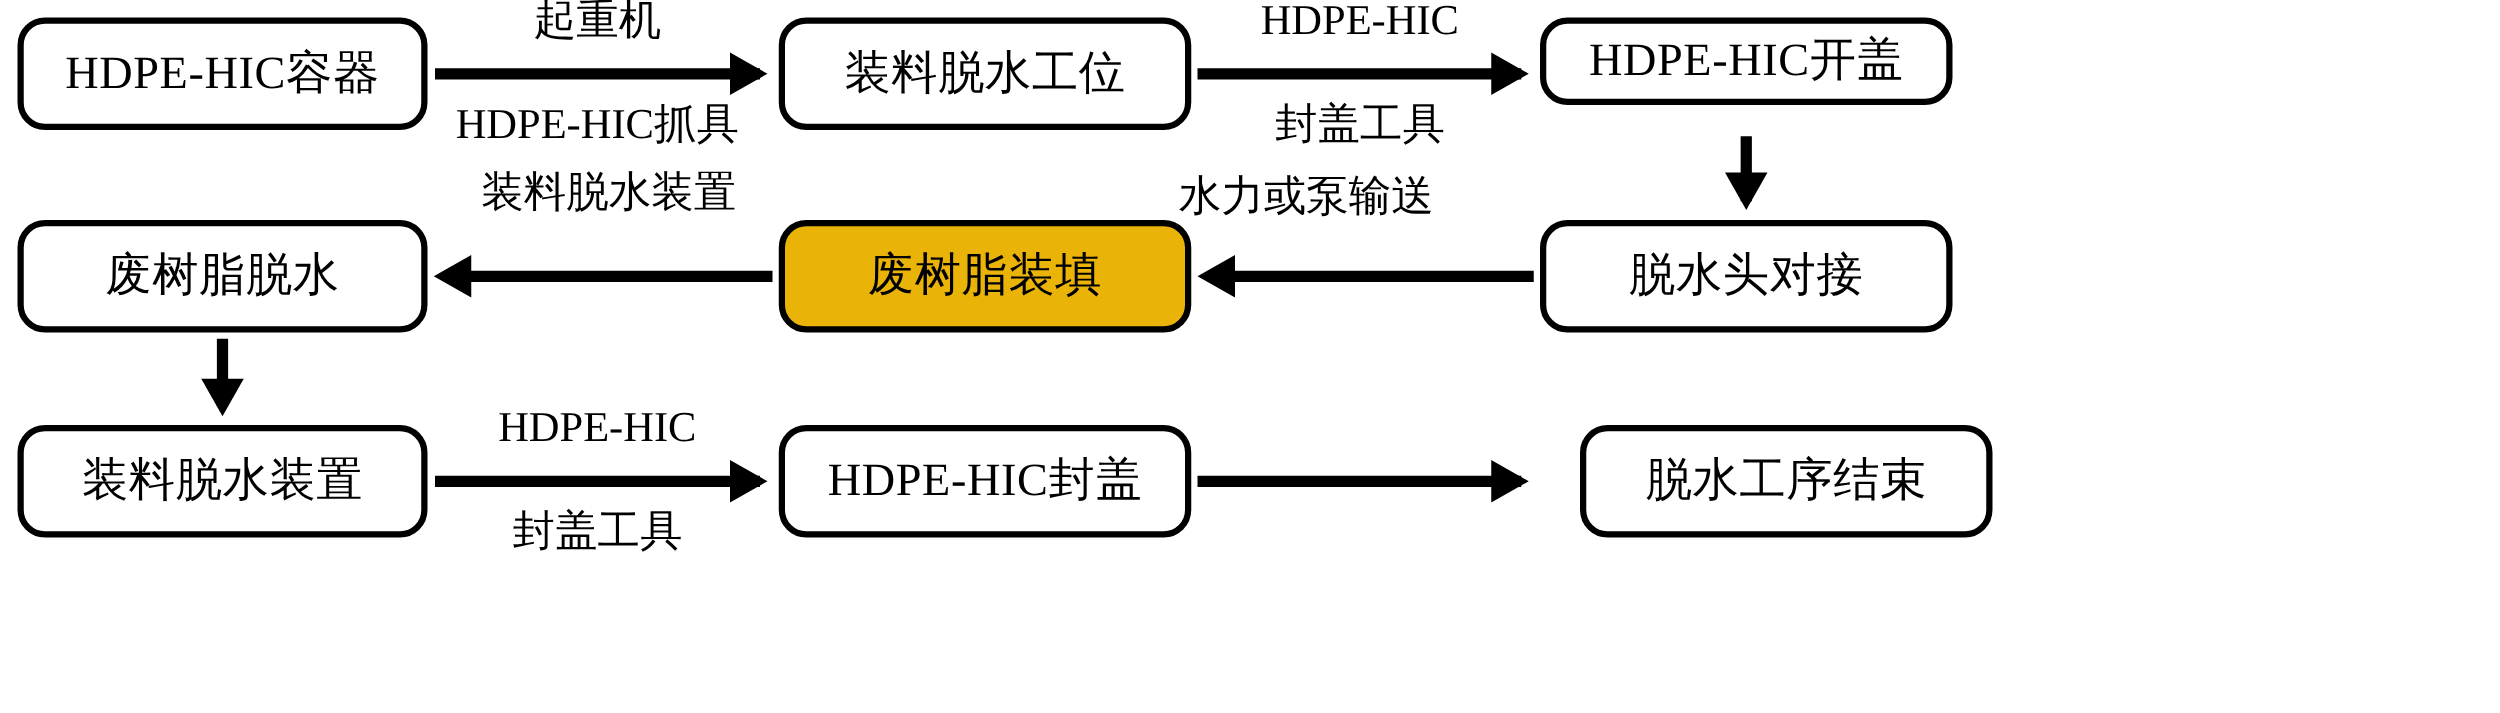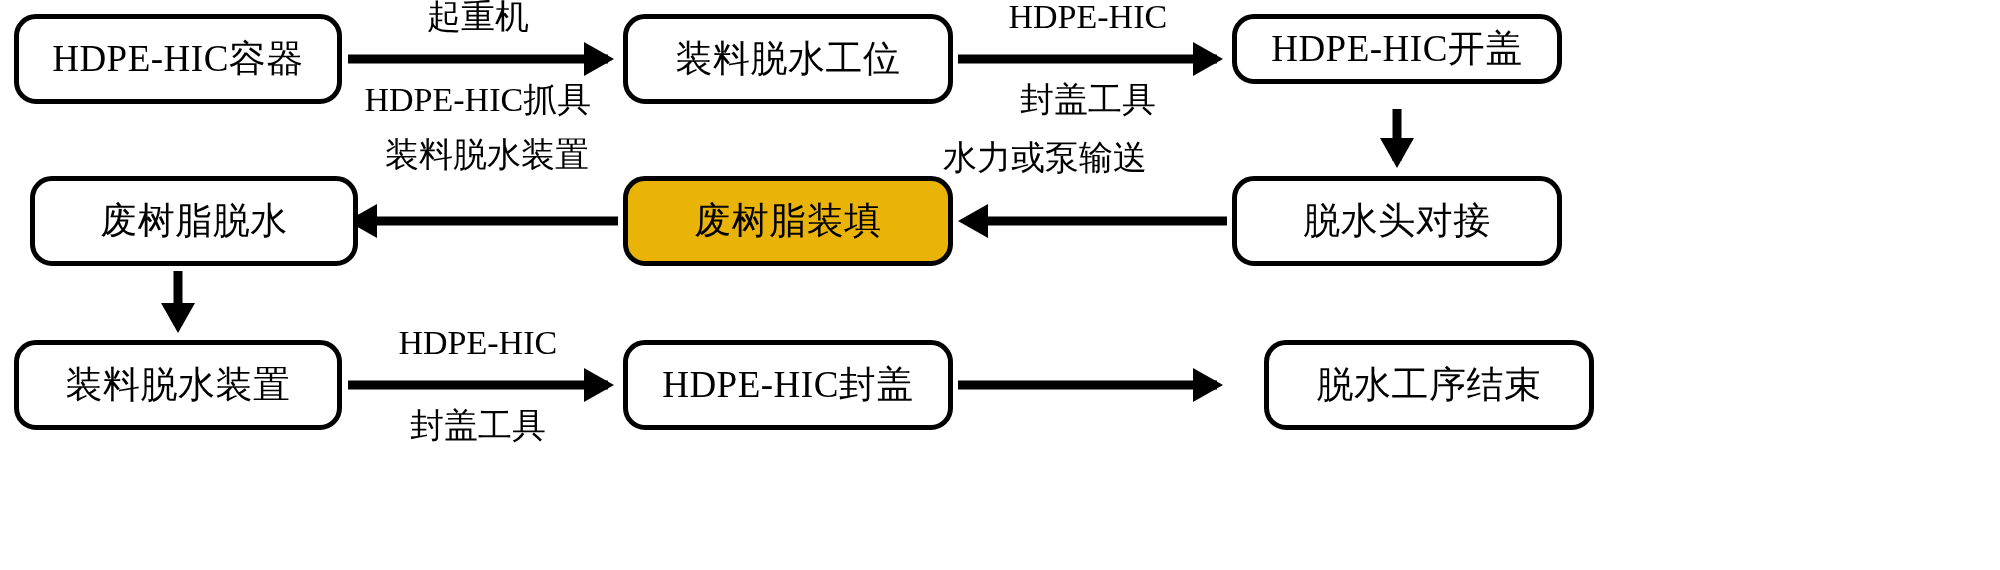--- a/index.html
+++ b/index.html
@@ -87,21 +87,21 @@
       </div>
       <div class="node" style="left: 1232px; top: 14px; width: 330px; height: 70px; border-color: rgb(0, 0, 0); background: rgb(255, 255, 255); color: rgb(0, 0, 0);">
         <span>HDPE-HIC开盖</span>
       </div>
       <div class="node" style="left: 1232px; top: 176px; width: 330px; height: 90px; border-color: rgb(0, 0, 0); background: rgb(255, 255, 255); color: rgb(0, 0, 0);">
         <span>脱水头对接</span>
       </div>
       <div class="node" style="left: 623px; top: 176px; width: 330px; height: 90px; border-color: rgb(0, 0, 0); background: #eab308; color: rgb(0, 0, 0);">
         <span>废树脂装填</span>
       </div>
-      <div class="node" style="left: 14px; top: 176px; width: 328px; height: 90px; border-color: rgb(0, 0, 0); background: rgb(255, 255, 255); color: rgb(0, 0, 0); margin-left: 16px;">
+      <div class="node" style="left: 14px; top: 176px; width: 328px; height: 90px; border-color: rgb(0, 0, 0); background: rgb(255, 255, 255); color: rgb(0, 0, 0);">
         <span>废树脂脱水</span>
       </div>
       <div class="node" style="left: 14px; top: 340px; width: 328px; height: 90px; border-color: rgb(0, 0, 0); background: rgb(255, 255, 255); color: rgb(0, 0, 0);">
         <span>装料脱水装置</span>
       </div>
       <div class="node" style="left: 623px; top: 340px; width: 330px; height: 90px; border-color: rgb(0, 0, 0); background: rgb(255, 255, 255); color: rgb(0, 0, 0);">
         <span>HDPE-HIC封盖</span>
       </div>
       <div class="node" style="left: 1232px; top: 340px; width: 330px; height: 90px; border-color: rgb(0, 0, 0); background: rgb(255, 255, 255); color: rgb(0, 0, 0); margin-left: 32px;">
         <span>脱水工序结束</span>

